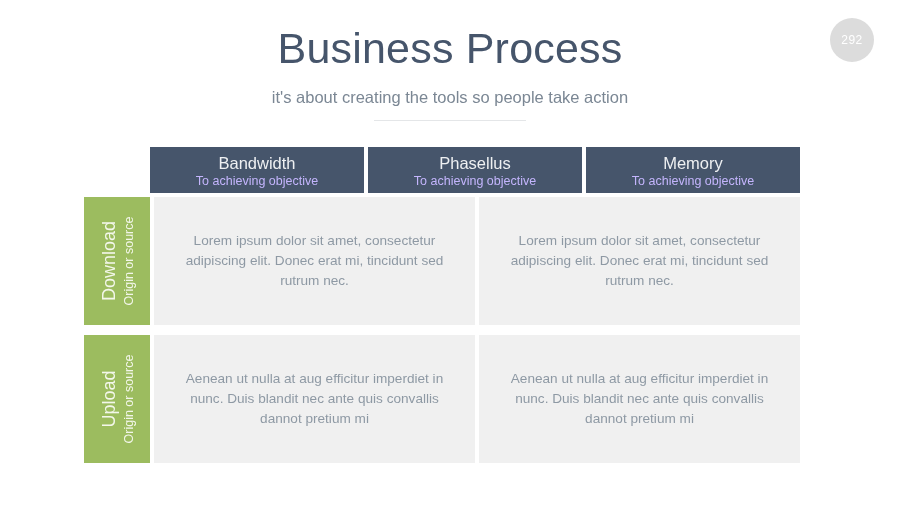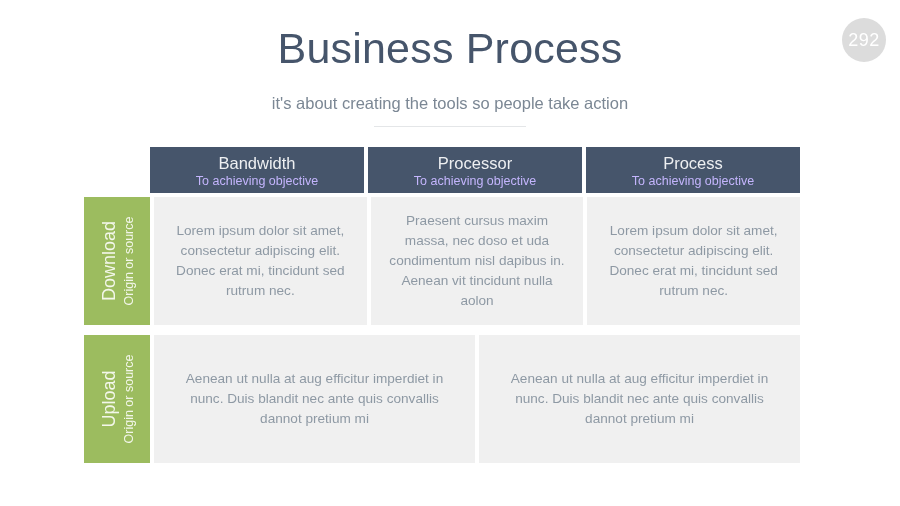--- a/index.html
+++ b/index.html
@@ -19,28 +19,28 @@
     position: absolute;
     left: 0; top: 0;
     width: 900px;
     height: 506px;
     background: #ffffff;
   }
 
   
   .page-badge {
     position: absolute;
-    right: 14px;
+    right: 26px;
     top: 18px;
     width: 44px;
     height: 44px;
     border-radius: 50%;
     background: #dcdcdc;
     color: #ffffff;
-    font-size: 18px;
+    font-size: 12px;
     display: flex;
     align-items: center;
     justify-content: center;
     letter-spacing: 0.5px;
   }
 
   
   .title-block {
     position: absolute;
     left: 0;
@@ -49,21 +49,21 @@
     text-align: center;
   }
   .slide-title {
     font-size: 43px;
     line-height: 52px;
     color: #46556B;
     font-weight: 400;
     letter-spacing: 0.2px;
   }
   .slide-subtitle {
-    margin-top: 18px;
+    margin-top: 12px;
     font-size: 16.5px;
     line-height: 22px;
     color: #7b8794;
     font-weight: 400;
   }
   .title-divider {
     margin: 12px auto 0 auto;
     width: 152px;
     height: 1px;
     background: #e4e6e8;
@@ -191,44 +191,41 @@
   </div>
 
   <div class="table-wrap">
 
     <div class="header-row">
       <div class="header-cell">
         <div class="header-title">Bandwidth</div>
         <div class="header-sub">To achieving objective</div>
       </div>
       <div class="header-cell">
-        <div class="header-title">Processor</div>
+        <div class="header-title">Phasellus</div>
         <div class="header-sub">To achieving objective</div>
       </div>
       <div class="header-cell">
-        <div class="header-title">Process</div>
+        <div class="header-title">Memory</div>
         <div class="header-sub">To achieving objective</div>
       </div>
     </div>
 
     <div class="body-row row-1">
       <div class="row-label">
         <div class="row-label-inner">
           <div class="row-label-title">Download</div>
           <div class="row-label-sub">Origin or source</div>
         </div>
       </div>
       <div class="cells">
         <div class="cell">
           <div class="cell-text">Lorem ipsum dolor sit amet, consectetur adipiscing elit. Donec erat mi, tincidunt sed rutrum nec.</div>
         </div>
         <div class="cell">
-          <div class="cell-text">Praesent cursus maxim massa, nec doso et uda condimentum nisl dapibus in. Aenean vit tincidunt nulla aolon</div>
-        </div>
-        <div class="cell">
           <div class="cell-text">Lorem ipsum dolor sit amet, consectetur adipiscing elit. Donec erat mi, tincidunt sed rutrum nec.</div>
         </div>
       </div>
     </div>
 
     <div class="body-row row-2">
       <div class="row-label">
         <div class="row-label-inner">
           <div class="row-label-title">Upload</div>
           <div class="row-label-sub">Origin or source</div>

